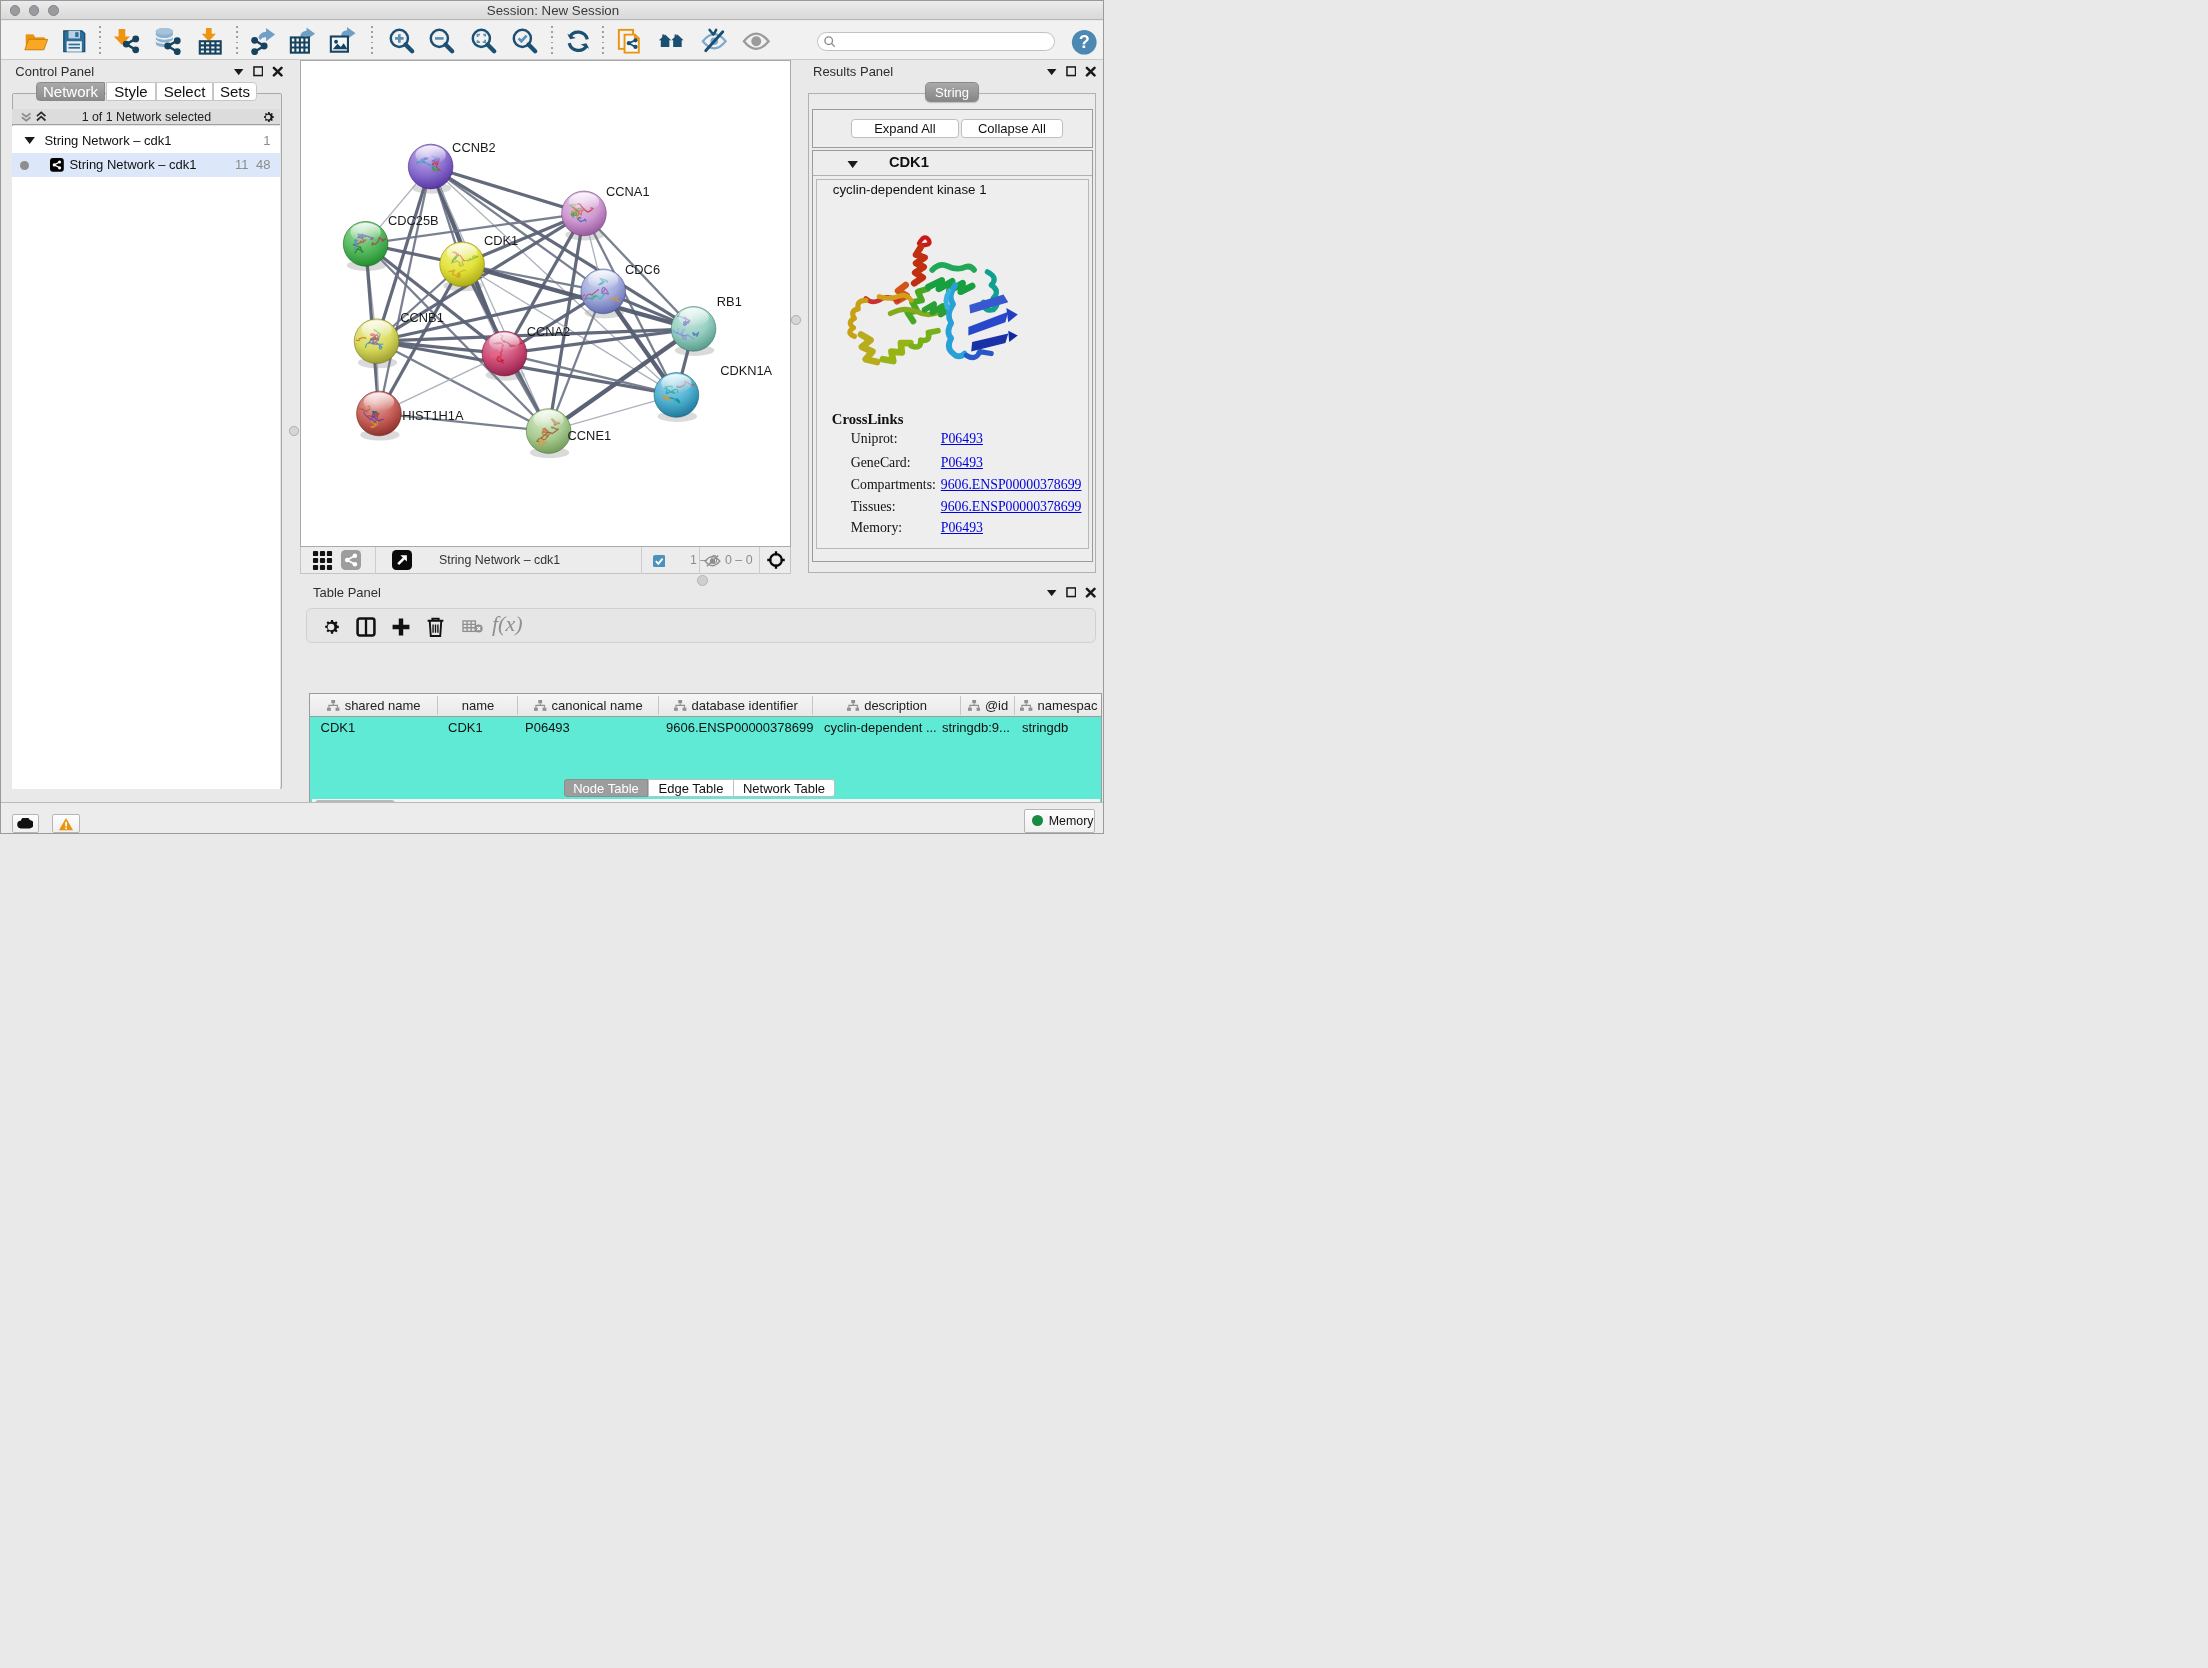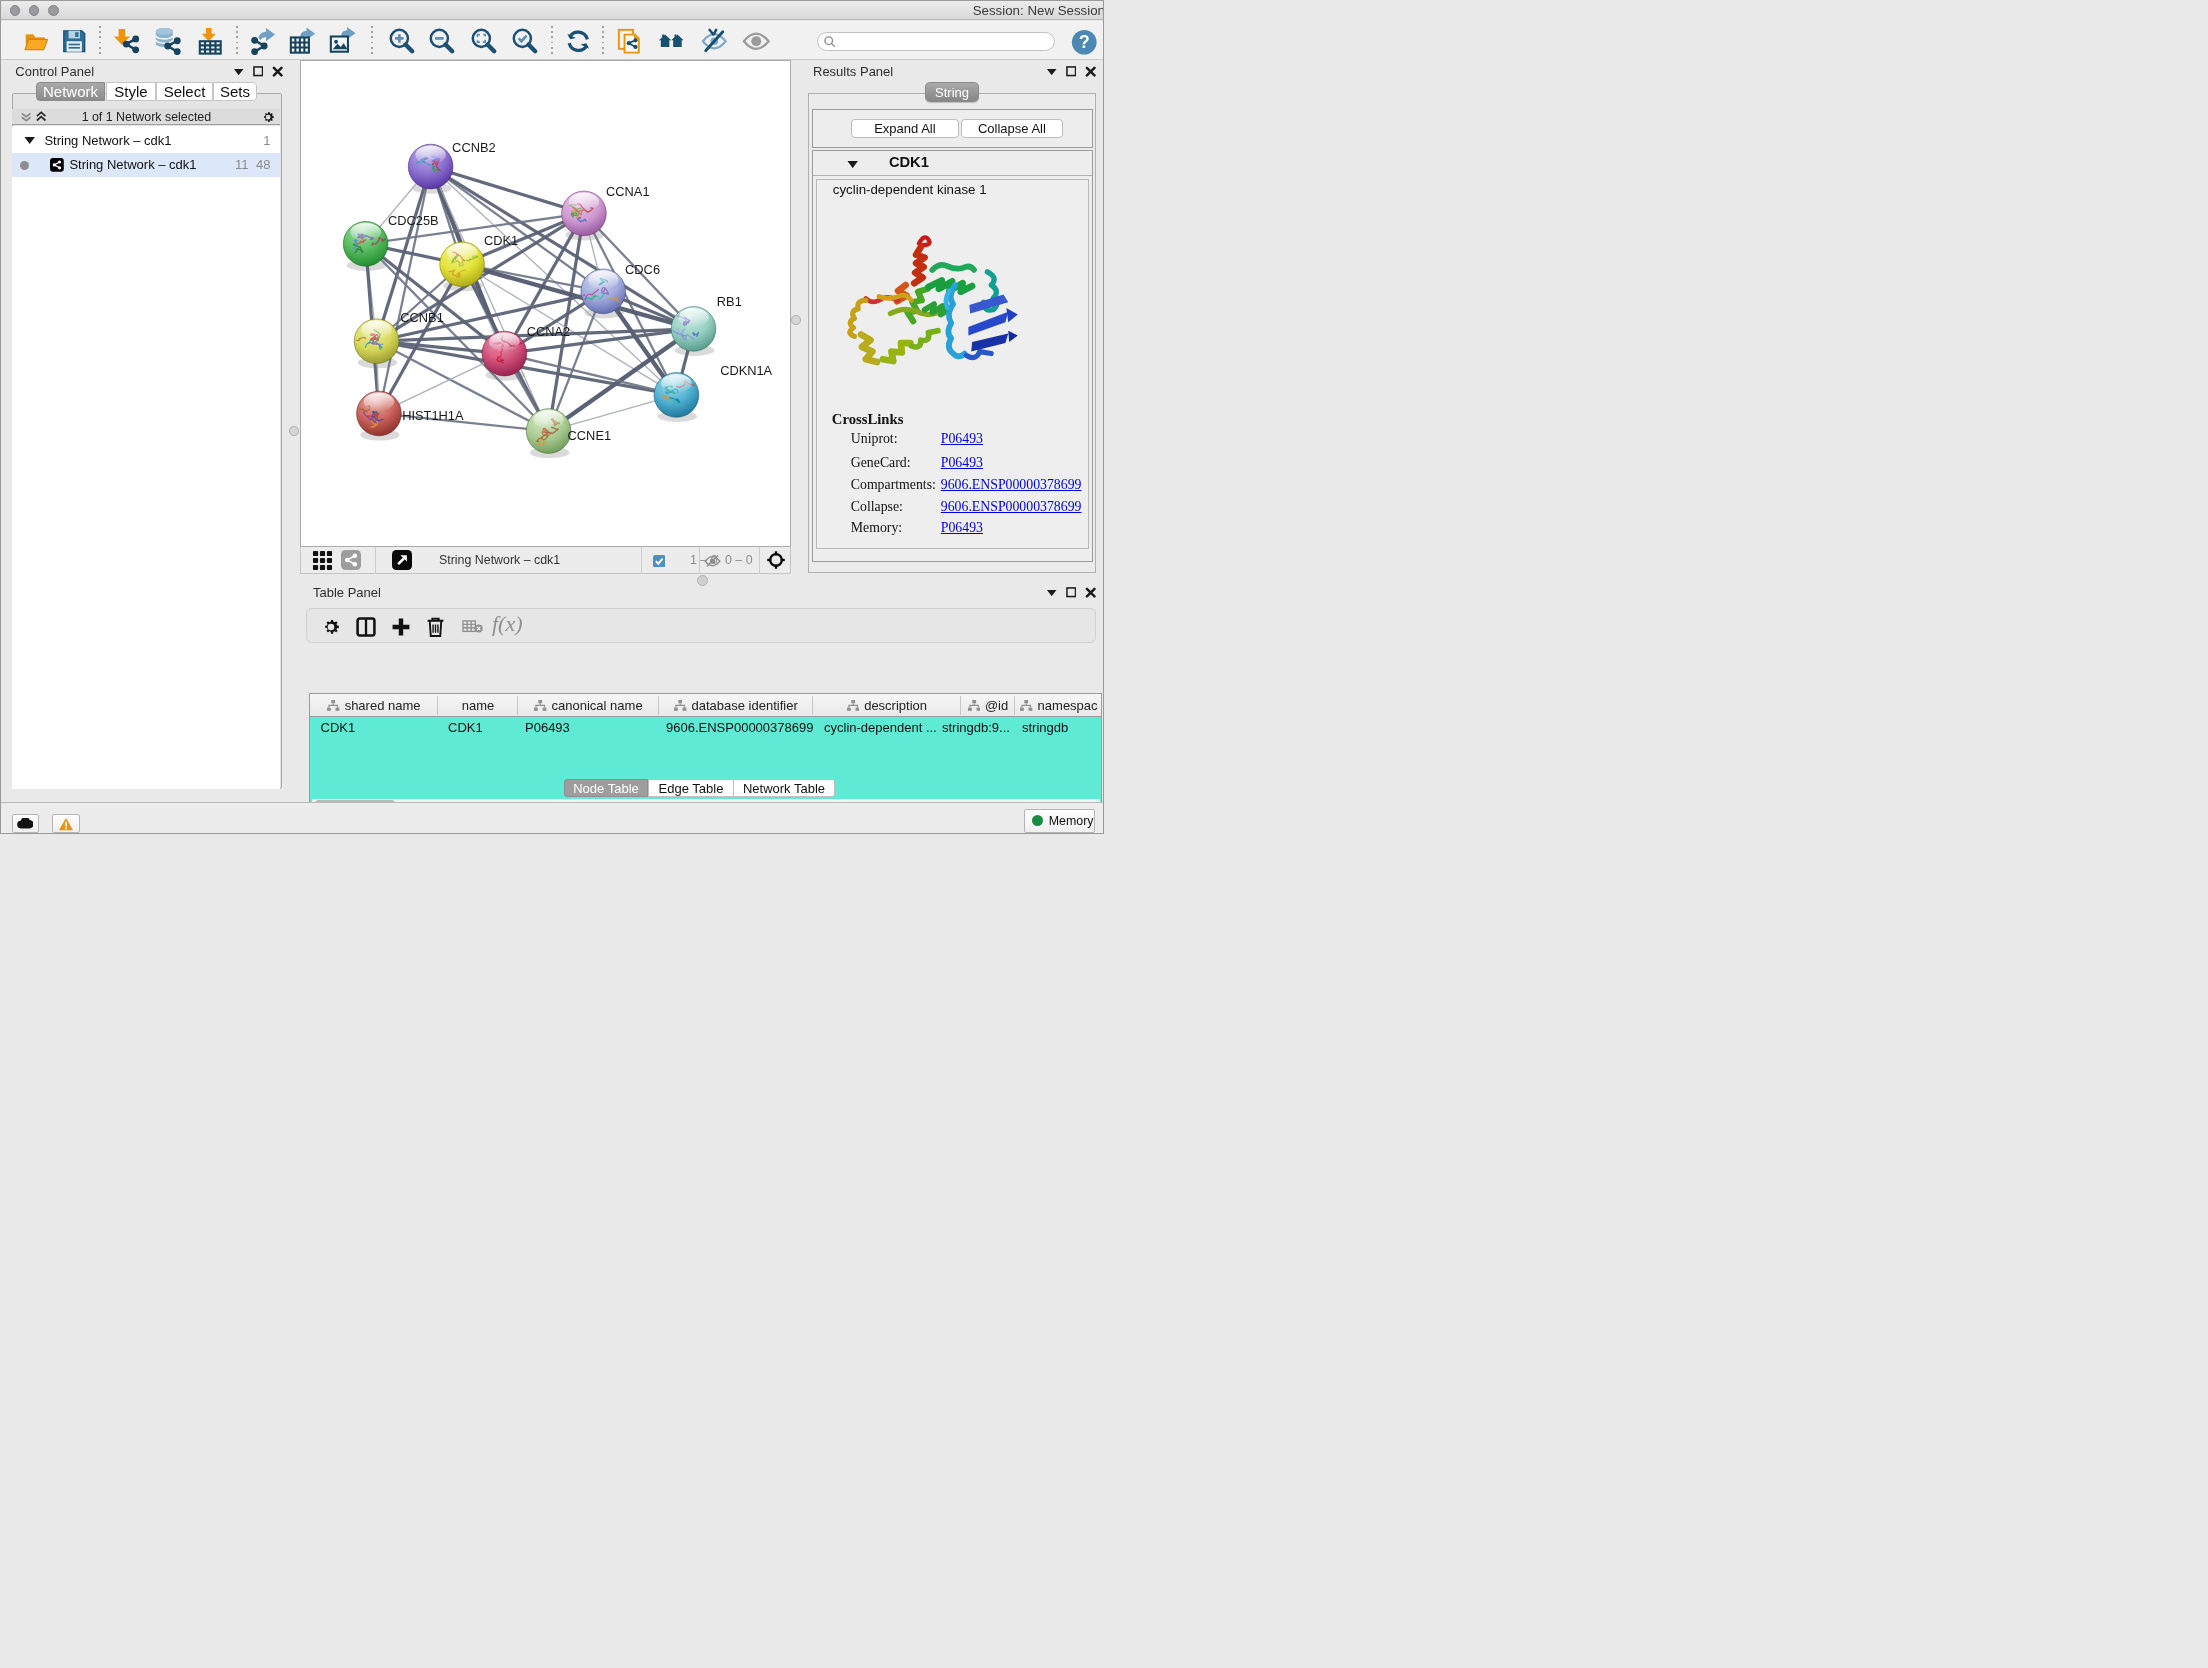--- a/index.html
+++ b/index.html
@@ -6,21 +6,21 @@
   html,body { width:1104px; height:834px; overflow:hidden; }
   body { font-family:"Liberation Sans", sans-serif; background:#e9e9e9; position:relative;
          border:1px solid #9a9a9a; }
   .abs { position:absolute; }
   
   .titlebar { position:absolute; left:0; top:0; width:1104px; height:19px;
     background:linear-gradient(#ececec,#d8d8d8); border-bottom:1px solid #b6b6b6;
     border-radius:7.6px 7.6px 0 0; }
   .tl { position:absolute; top:4.3px; width:10.5px; height:10.5px; border-radius:50%;
     background:#9a9a9f; border:0.5px solid #86868b; }
-  .title-text { position:absolute; top:1.9px; left:0; width:100%; text-align:right;
+  .title-text { position:absolute; top:1.9px; left:0; width:100%; text-align:center;
     font-size:13.3px; font-weight:normal; color:#3a3a3a; }
   
   .toolbar { position:absolute; left:0; top:20px; width:1104px; height:39px;
     background:#f1f1f1; border-bottom:1px solid #c9c9c9; }
   .tbi { position:absolute; top:5.7px; width:28.5px; height:28.5px; }
   .tbsep { position:absolute; top:4.8px; height:30px; width:1.9px;
     background:repeating-linear-gradient(#9f9f9f 0 1.9px, transparent 1.9px 5.2px); }
   .searchbox { position:absolute; left:816px; top:10.5px; width:238px; height:19px;
     background:#fff; border:1px solid #c2c2c2; border-radius:9.5px; }
   .searchbox svg { position:absolute; left:4.8px; top:2.9px; }
@@ -696,21 +696,21 @@
           <path d="M180 106 l10 5 -9 7z" fill="#1028a0" stroke="none"></path>
         </g>
       </svg>
       <div class="serif abs" style="left:15px;top:231px;font-size:14.7px;font-weight:bold;color:#111">CrossLinks</div>
       <div class="serif xl-label abs" style="left:34px;top:251px">Uniprot:</div>
         <a class="serif xl-link abs" style="left:124px;top:251px">P06493</a>
       <div class="serif xl-label abs" style="left:34px;top:275px">GeneCard:</div>
         <a class="serif xl-link abs" style="left:124px;top:275px">P06493</a>
       <div class="serif xl-label abs" style="left:34px;top:297px">Compartments:</div>
         <a class="serif xl-link abs" style="left:124px;top:297px">9606.ENSP00000378699</a>
-      <div class="serif xl-label abs" style="left:34px;top:319px">Collapse:</div>
+      <div class="serif xl-label abs" style="left:34px;top:319px">Tissues:</div>
         <a class="serif xl-link abs" style="left:124px;top:319px">9606.ENSP00000378699</a>
       <div class="serif xl-label abs" style="left:34px;top:340px">Memory:</div>
         <a class="serif xl-link abs" style="left:124px;top:340px">P06493</a>
     </div>
   </div>
 </div>
 
 <div class="ptitle abs" style="left:312px;top:584px">Table Panel</div>
 <div class="wbtns" style="left:1045px;top:586px">
   <svg width="11.4" height="7.6" viewBox="0 0 12 8">

